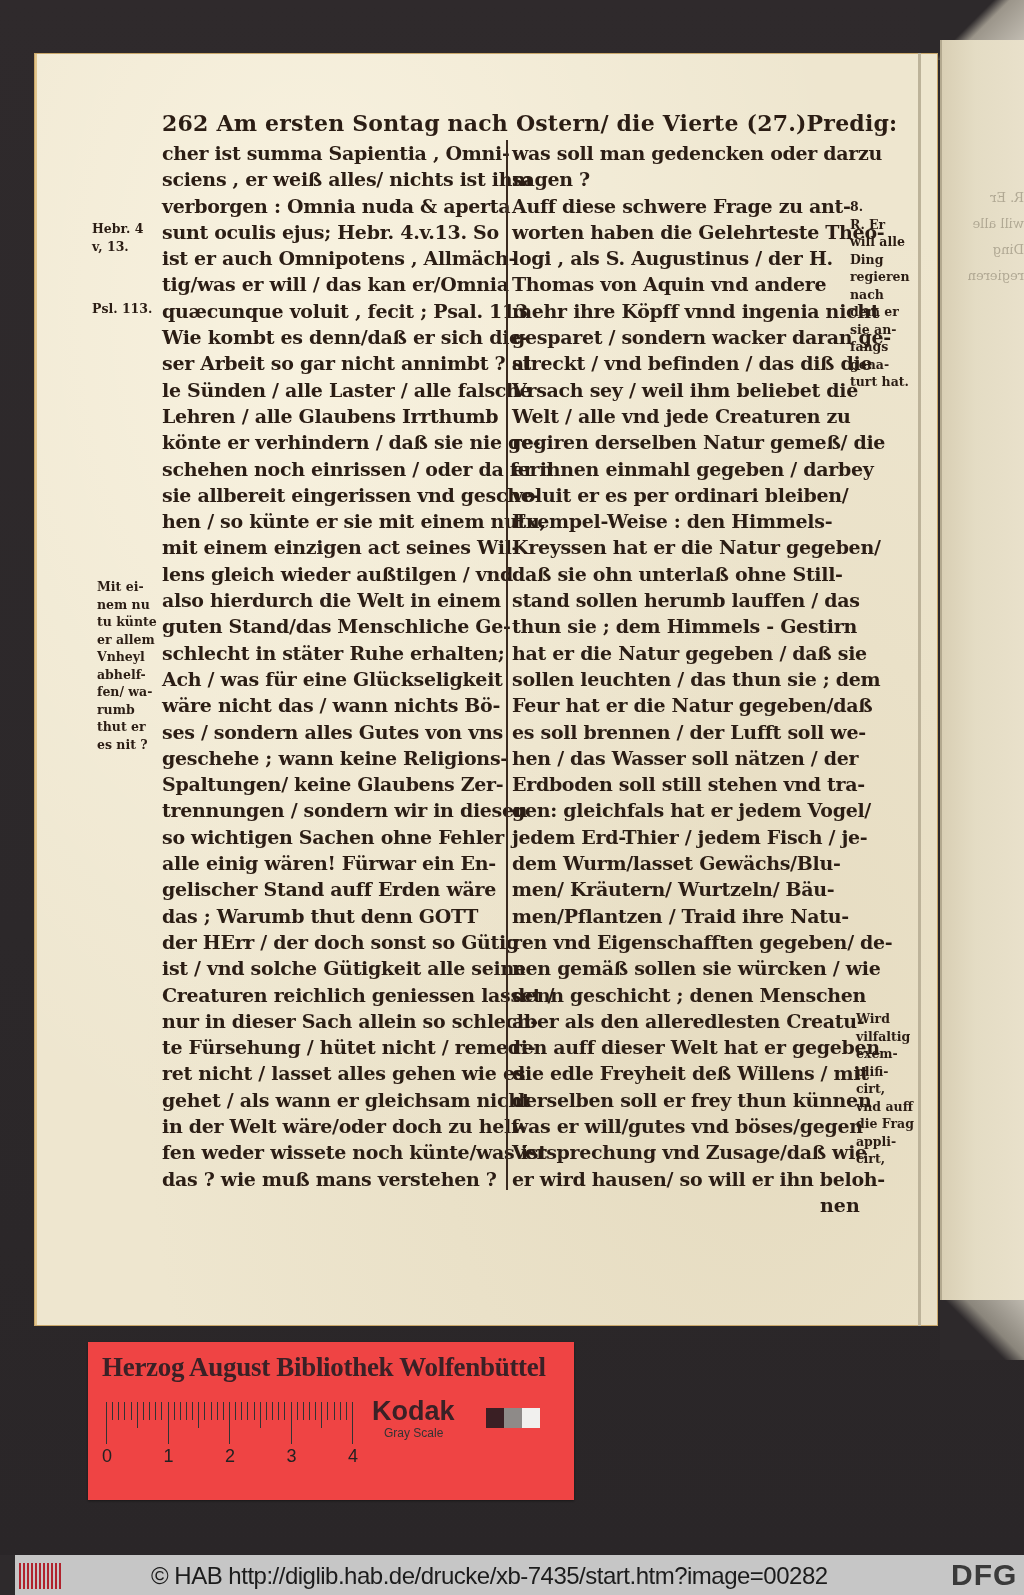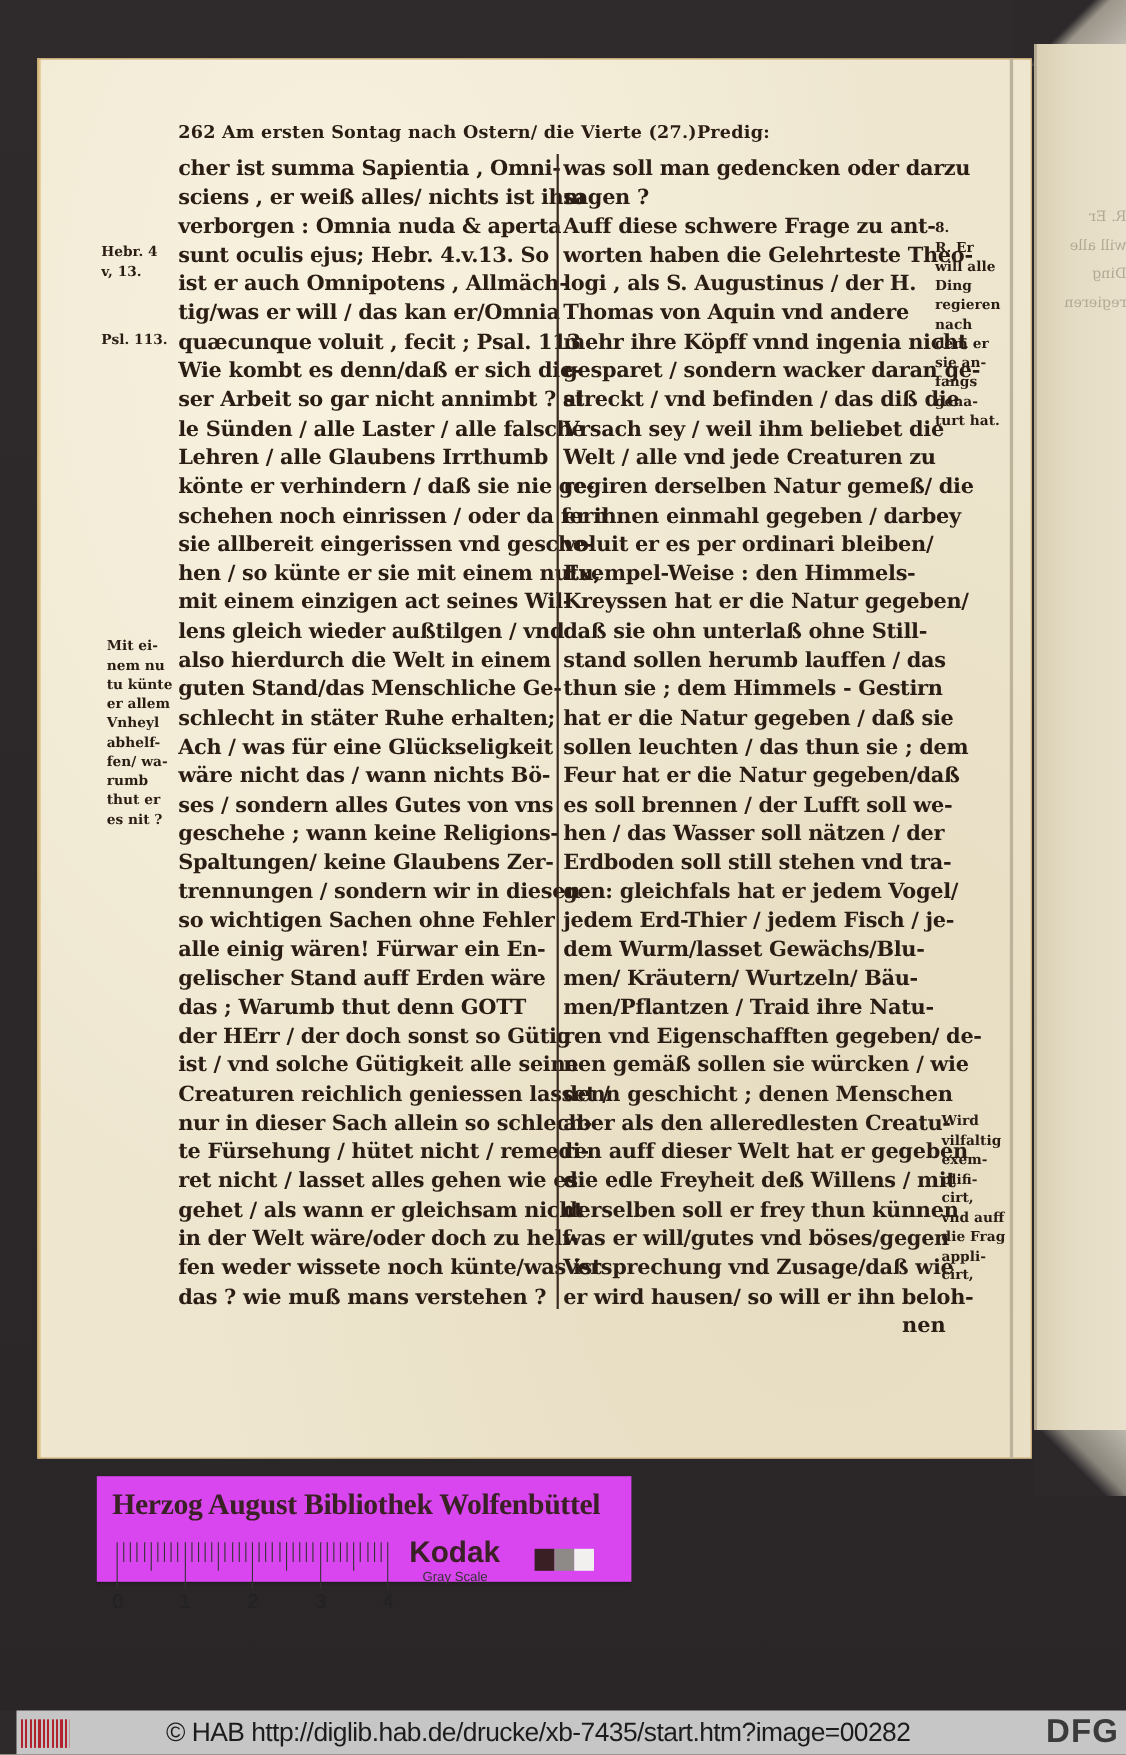--- a/index.html
+++ b/index.html
@@ -42,21 +42,21 @@
   }
   .gutter {
     position:absolute; left:918px; top:53px; width:3px; height:1273px;
     background:#bdb39a;
   }
   .text {
     position:absolute; color:#2b1d14; white-space:nowrap;
     font-family:"DejaVu Serif", serif; font-weight:bold;
   }
   .headline {
-    left:162px; top:110px; font-size:16px; letter-spacing:.2px;
+    left:162px; top:110px; font-size:22px; letter-spacing:.2px;
   }
   .col {
     position:absolute; top:140px;
   }
   .col .line {
     height:26.3px; line-height:26.3px; font-size:19px; font-weight:bold;
     color:#2b1d14; white-space:nowrap; font-family:"DejaVu Serif", serif;
     letter-spacing:-.3px;
   }
   .col-left { left:162px; width:340px; }
@@ -66,22 +66,22 @@
     background:#3a2a20;
   }
   .margin-note {
     position:absolute; color:#2b1d14; font-family:"DejaVu Serif", serif;
     font-weight:bold; font-size:12.5px; line-height:17.5px; white-space:nowrap;
   }
   .margin-note .ml { display:block; }
   .catchword { position:absolute; left:820px; top:1194px; font-size:19px; }
   
   .label-card {
-    position:absolute; left:88px; top:1342px; width:486px; height:96px;
-    background:#d946ef; box-shadow:0 1px 2px rgba(0,0,0,.4);
+    position:absolute; left:88px; top:1342px; width:486px; height:158px;
+    background:#ef4444; box-shadow:0 1px 2px rgba(0,0,0,.4);
   }
   .label-title {
     position:absolute; left:14px; top:10px; font-family:"Liberation Serif", serif;
     font-weight:bold; font-size:27px; color:#3a2126; letter-spacing:-.3px;
   }
   .ruler { position:absolute; left:14px; top:60px; width:250px; height:70px; }
   .tick { position:absolute; top:0; width:1px; background:#333; }
   .tick-num { position:absolute; top:44px; font-family:"Liberation Sans", sans-serif; font-size:18px; color:#222; }
   .kodak {
     position:absolute; left:284px; top:54px; font-family:"Liberation Sans", sans-serif;

